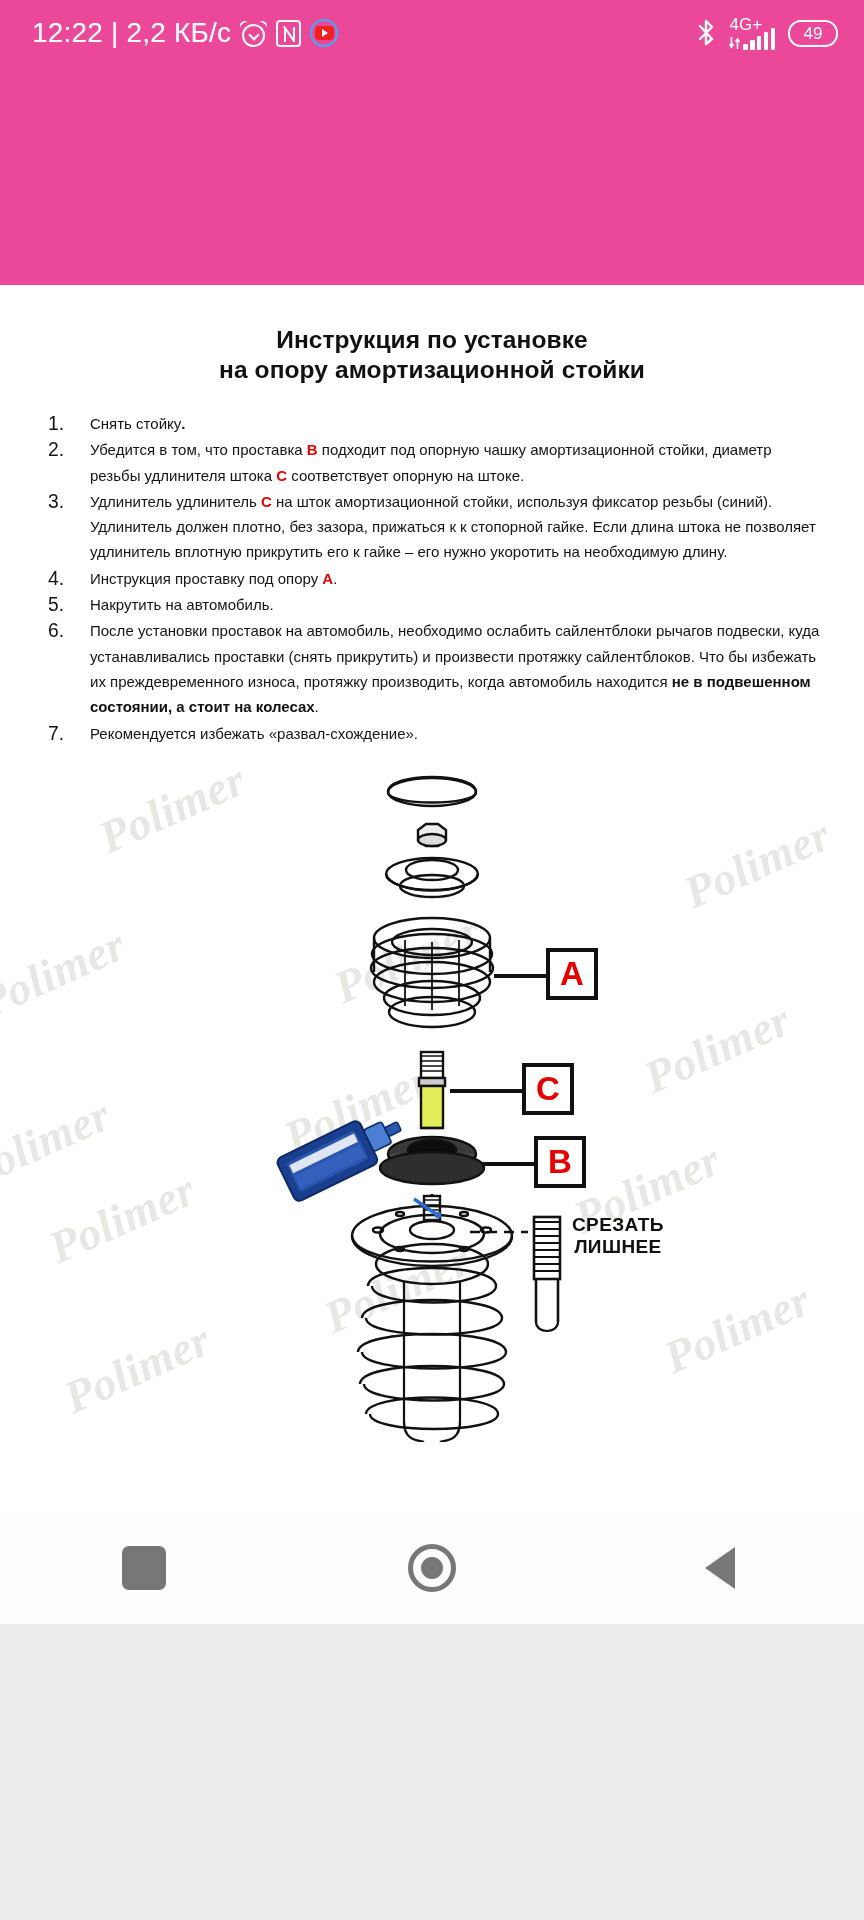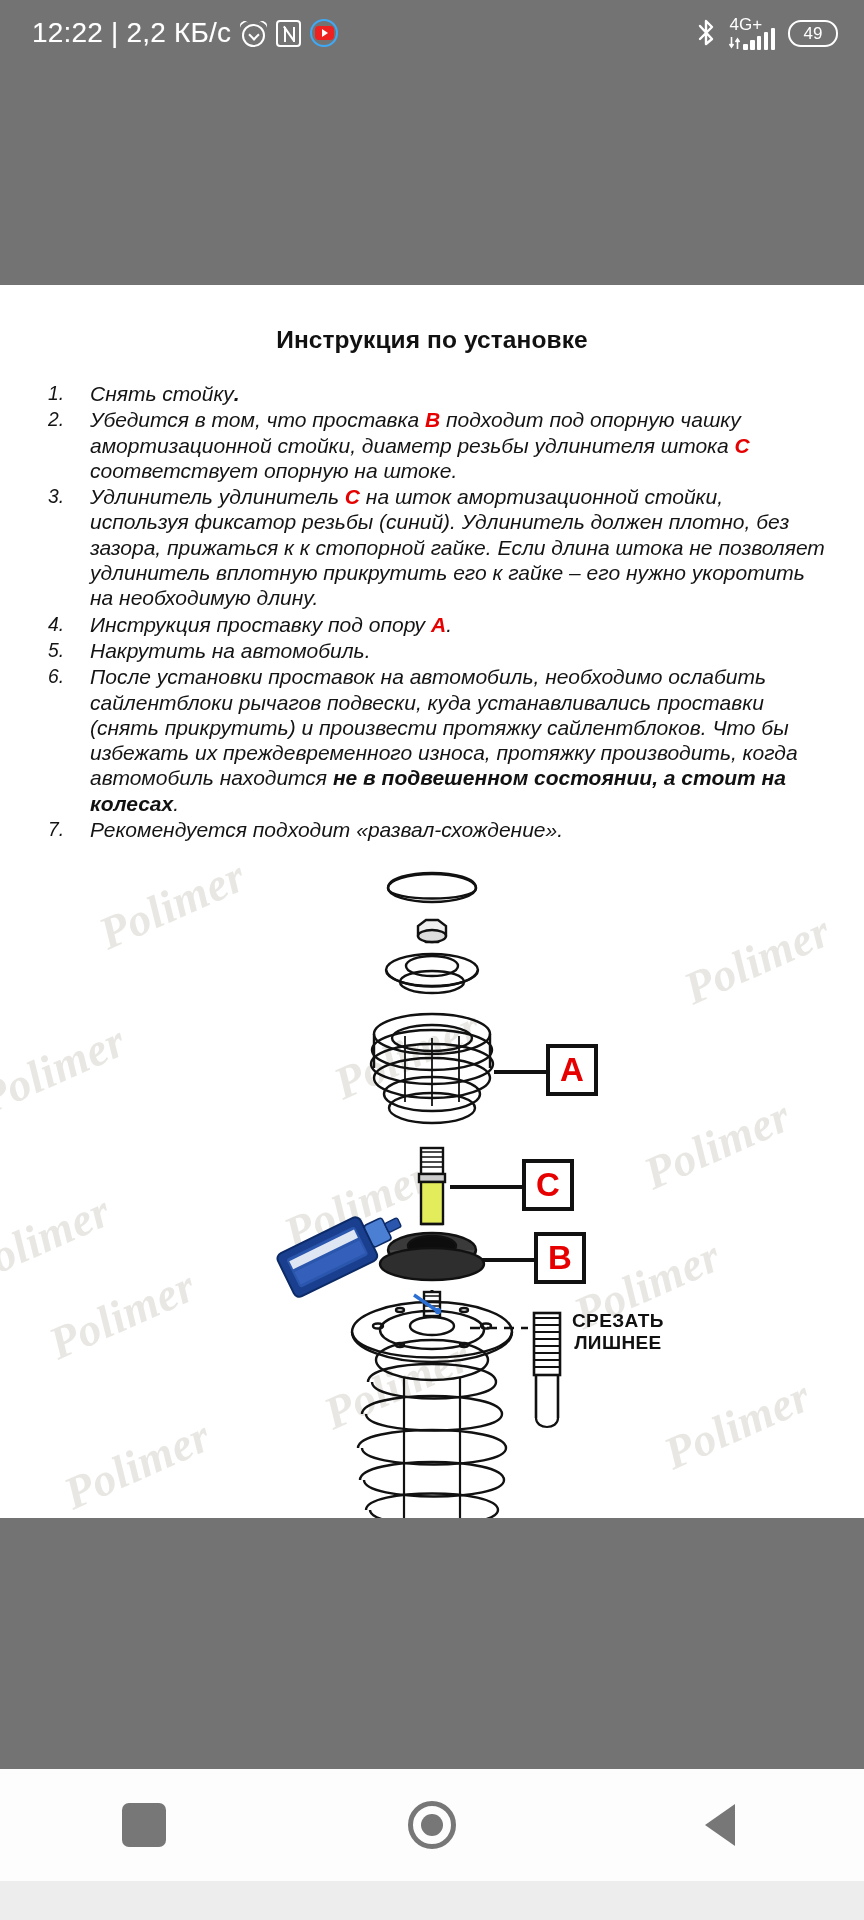--- a/index.html
+++ b/index.html
@@ -2,21 +2,21 @@
 <html><head>
 <meta charset="utf-8">
 <style>
   * { margin:0; padding:0; box-sizing:border-box; }
   html,body {
     width:864px; height:1920px;
     background:#ededed;
     font-family:"Liberation Sans", sans-serif;
     overflow:hidden;
   }
-  #screen { position:relative; width:864px; height:1881px; background:#737373; }
+  #screen { position:relative; width:864px; height:1624px; background:#ec4899; }
 
   
   .statusbar{
     position:absolute; top:0; left:0; width:864px; height:66px;
     display:flex; align-items:center; justify-content:space-between;
     padding:0 26px 0 32px;
   }
   .sb-left{ display:flex; align-items:center; gap:9px; }
   .sb-clock{
     color:#ffffff; font-size:28px; letter-spacing:.2px;
@@ -97,21 +97,21 @@
   }
   .doc-title .l2{ display:block; }
 
   ol.steps{
     list-style:none; margin:26px 38px 0 40px; padding:0;
     counter-reset:step;
   }
   ol.steps > li{
     position:relative; counter-increment:step;
     padding-left:50px; margin-bottom:1px;
-    font-size:21px; line-height:25.3px; color:#141414;font-style:italic;
+    font-size:15px; line-height:25.3px; color:#141414;
   }
   ol.steps > li::before{
     content:counter(step) ".";
     position:absolute; left:8px; top:0; width:34px; text-align:left;
     color:#141414; font-size:19.3px; line-height:25.3px;
   }
   .r{ color:#e60000; font-weight:bold; }
   .b{ font-weight:bold; color:#111; }
 
   
@@ -207,30 +207,31 @@
       <span class="ic ic-batt">
         <span>49</span>
       </span>
     </div>
   </div>
 
   <div class="page">
 
     <div class="doc-title">
       <span class="l1">Инструкция по установке</span>
+      <span class="l2">на опору амортизационной стойки</span>
     </div>
 
     <ol class="steps">
         <li><span>Снять стойку</span><span class="b">.</span></li>
         <li><span>Убедится в том, что проставка </span><span class="r">B</span><span> подходит под опорную чашку амортизационной стойки, диаметр резьбы удлинителя штока </span><span class="r">C</span><span> соответствует опорную на штоке.</span></li>
         <li><span>Удлинитель удлинитель </span><span class="r">C</span><span> на шток  амортизационной стойки, используя фиксатор резьбы (синий). Удлинитель должен плотно, без зазора, прижаться к к стопорной гайке. Если длина штока не позволяет удлинитель вплотную прикрутить его к гайке – его нужно укоротить на необходимую длину.</span></li>
         <li><span>Инструкция проставку под опору </span><span class="r">A</span><span>.</span></li>
         <li><span>Накрутить на автомобиль.</span></li>
         <li><span>После установки проставок на автомобиль, необходимо ослабить сайлентблоки рычагов подвески, куда устанавливались проставки (снять прикрутить) и произвести протяжку сайлентблоков. Что бы избежать их преждевременного износа, протяжку производить, когда автомобиль находится </span><span class="b">не в подвешенном состоянии, а стоит на колесах</span><span>.</span></li>
-        <li><span>Рекомендуется подходит «развал-схождение».</span></li>
+        <li><span>Рекомендуется избежать «развал-схождение».</span></li>
       </ol>
 
     <div class="diagram">
 
       <div class="wm" style="left:95px; top:20px;">Polimer</div>
       <div class="wm" style="left:680px; top:75px;">Polimer</div>
       <div class="wm" style="left:-25px; top:185px;">Polimer</div>
       <div class="wm" style="left:330px; top:170px;">Polimer</div>
       <div class="wm" style="left:640px; top:260px;">Polimer</div>
       <div class="wm" style="left:-40px; top:355px;">Polimer</div>

